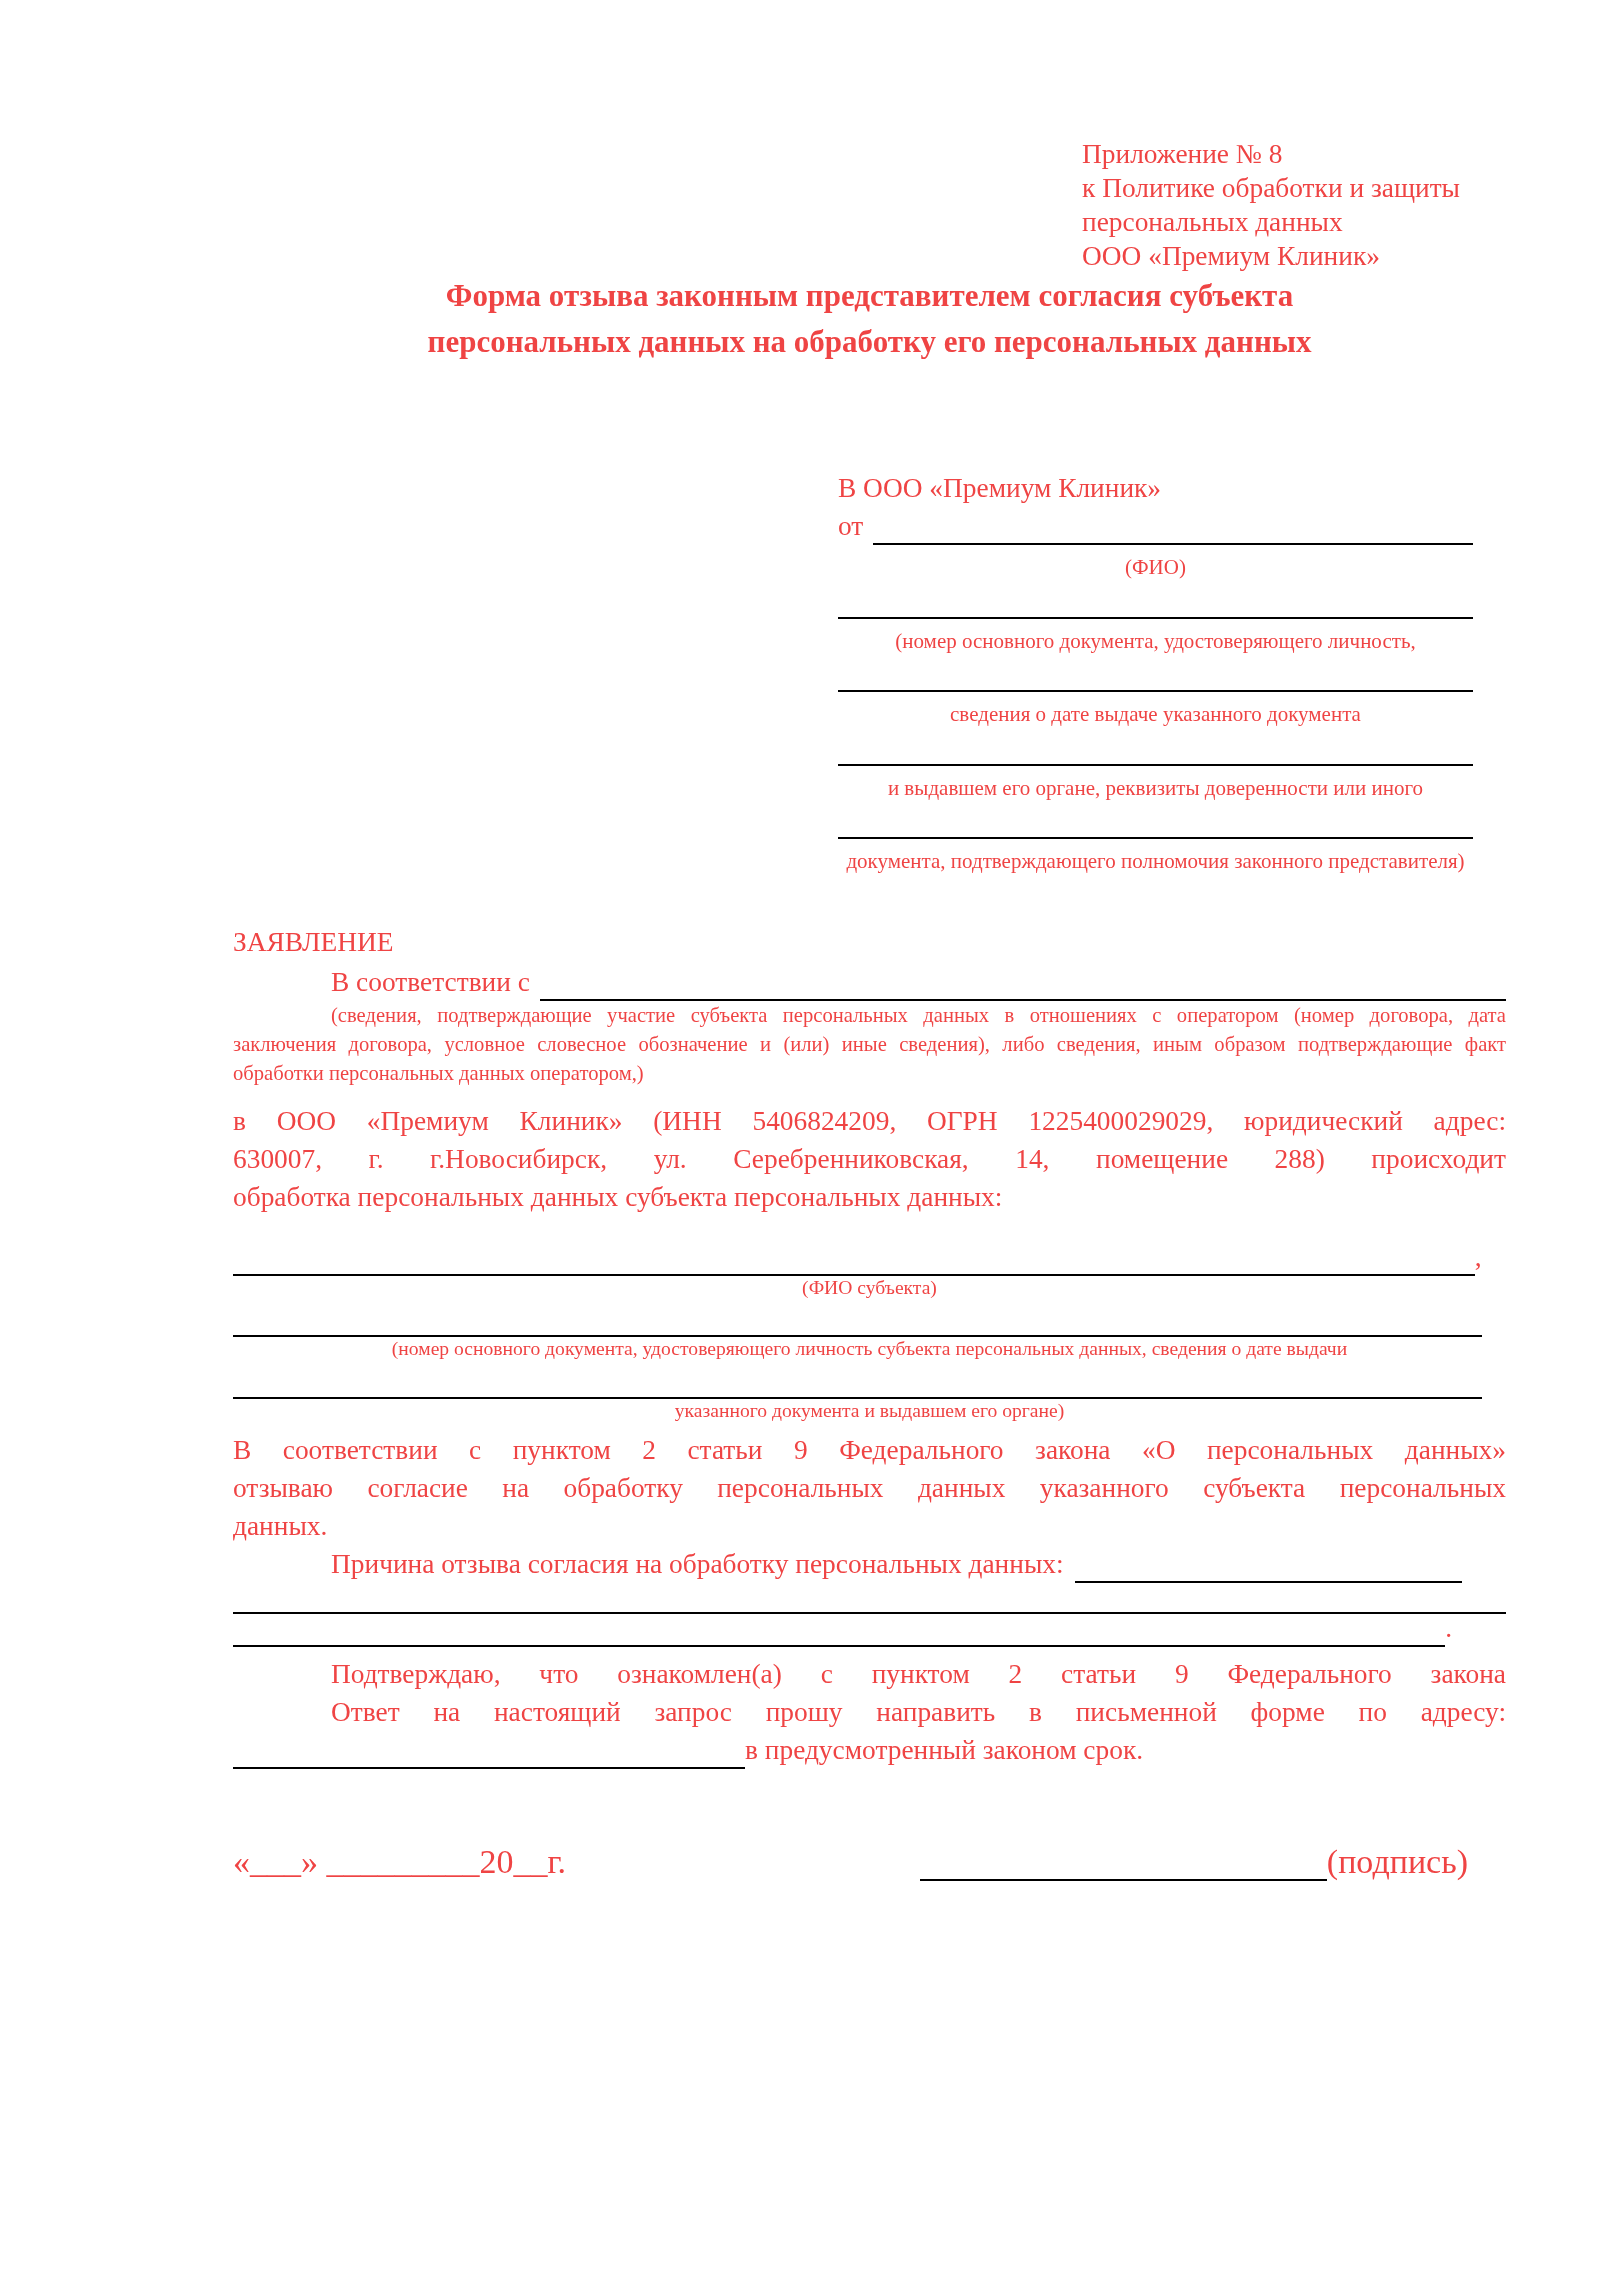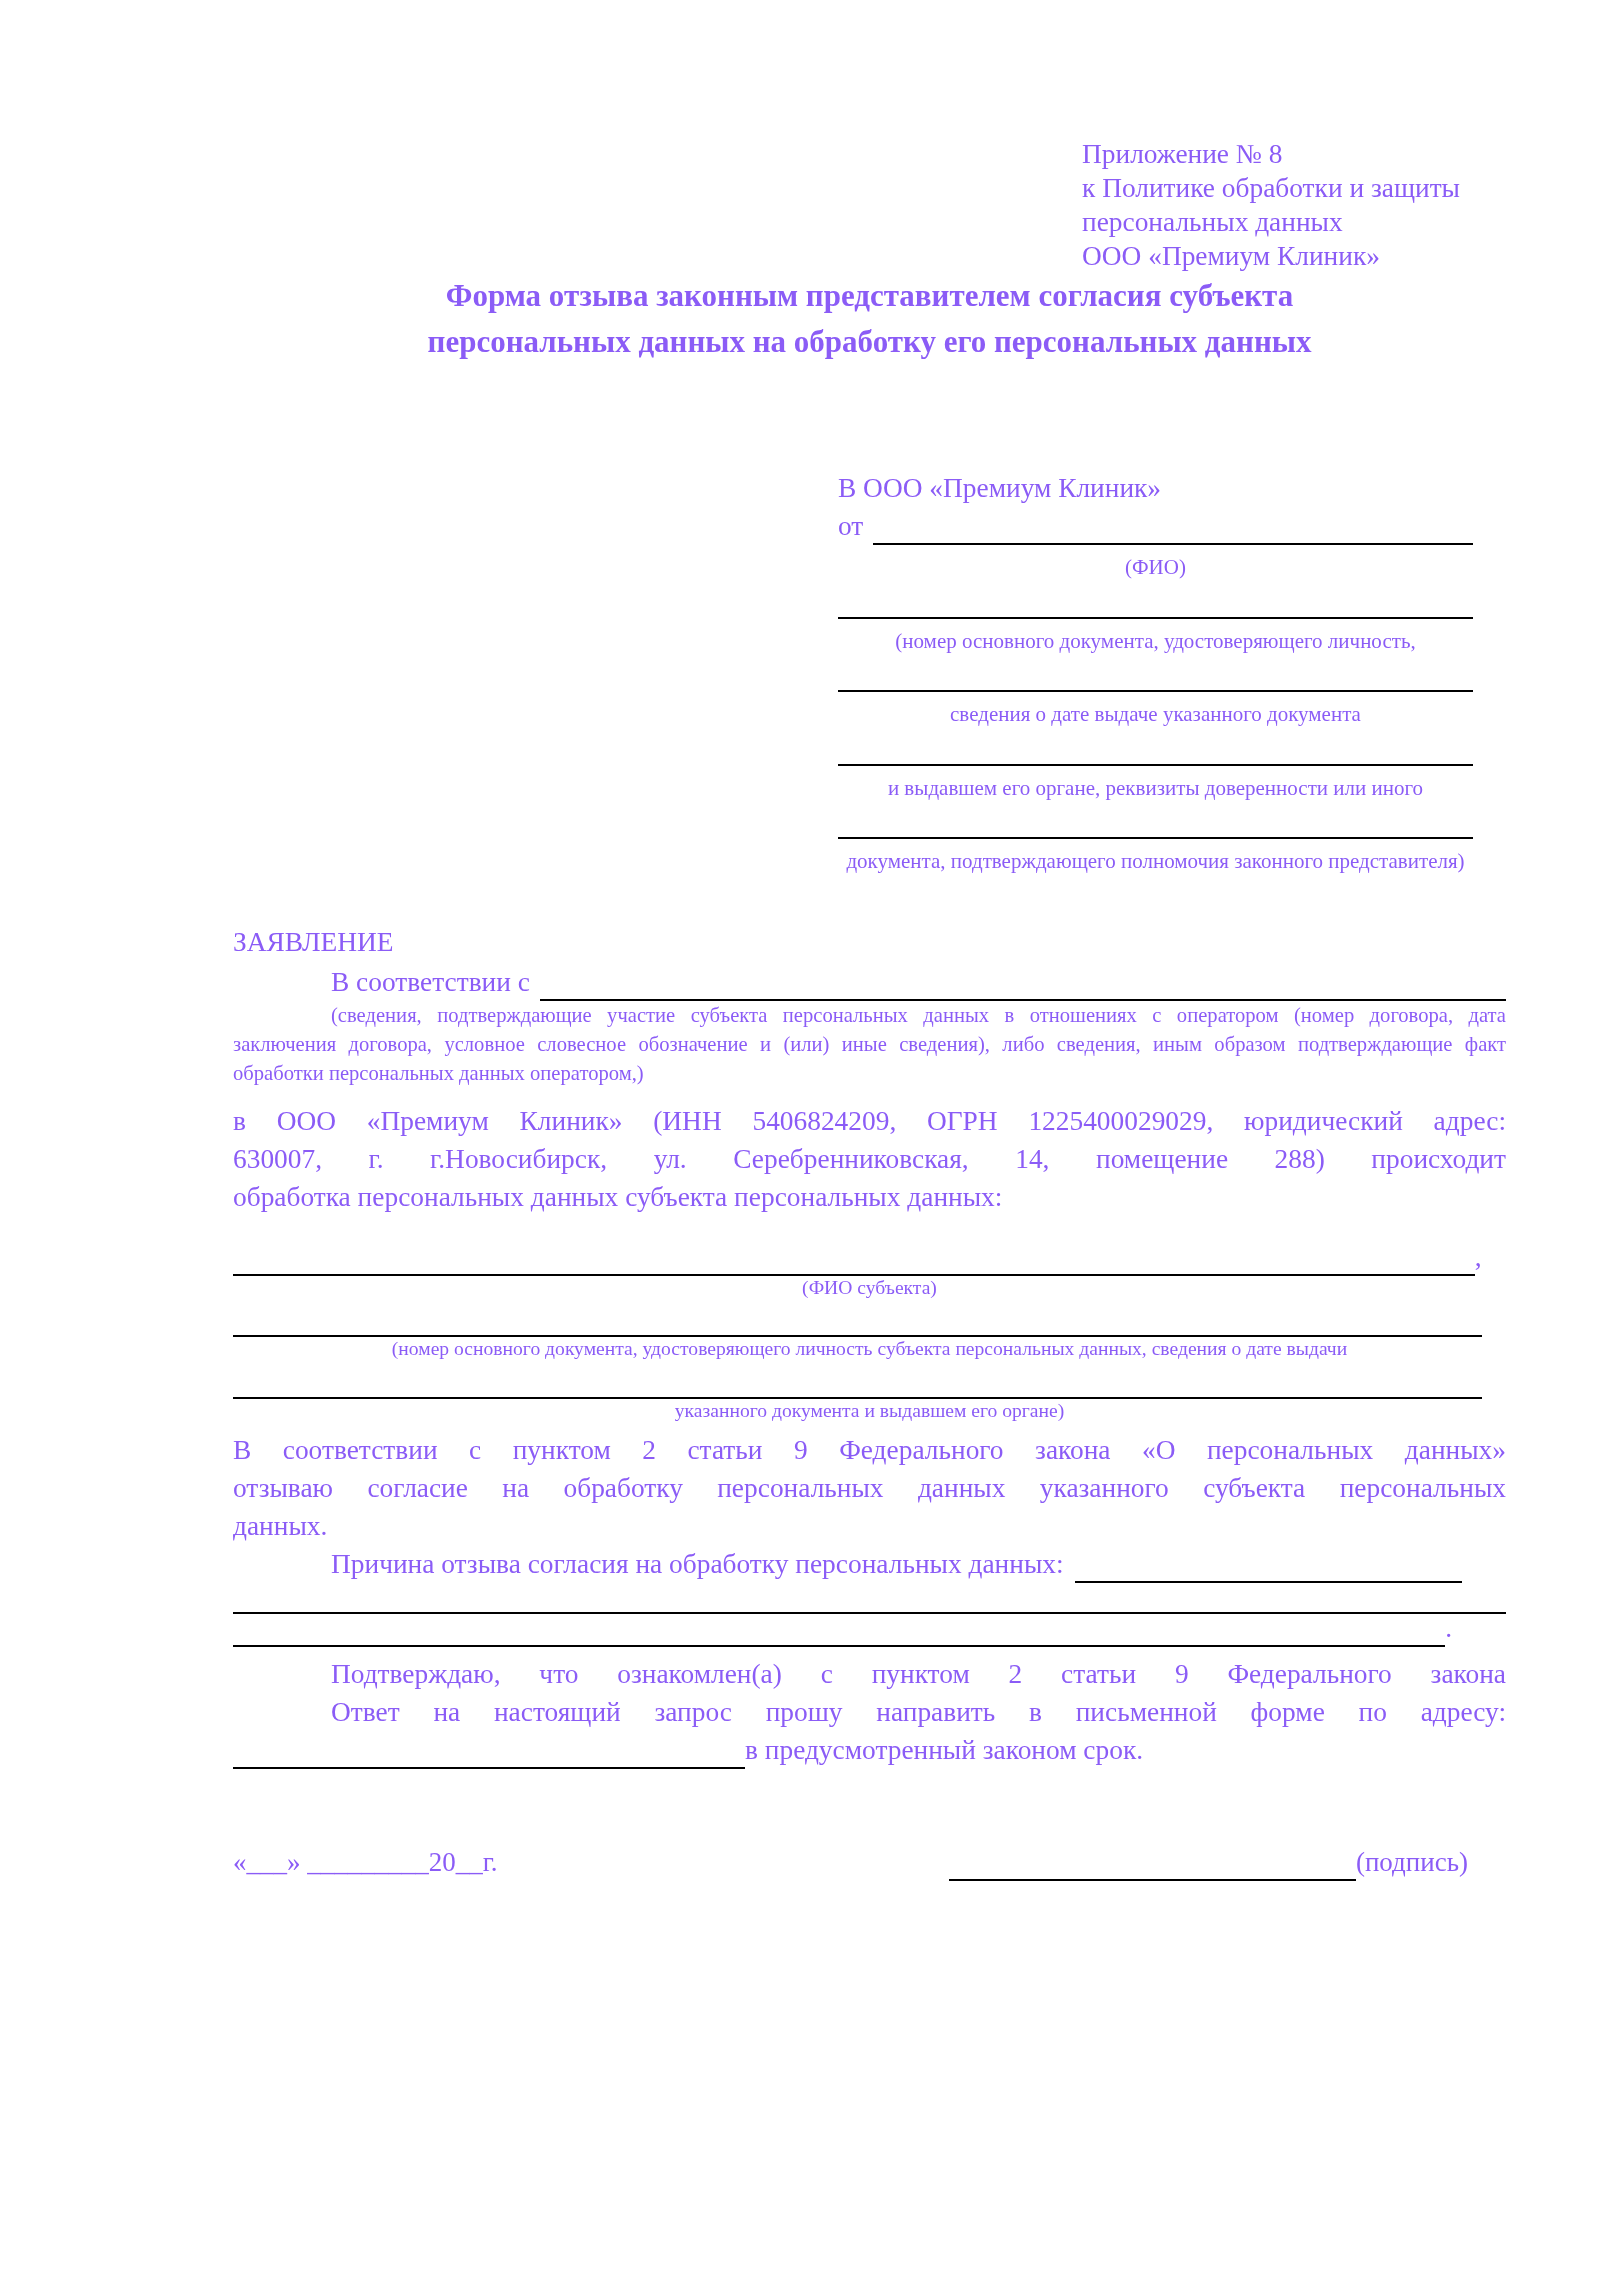--- a/index.html
+++ b/index.html
@@ -1,21 +1,21 @@
 <!DOCTYPE html>
 <html><head>
 <meta charset="utf-8">
 <style>
   html,body { margin:0; padding:0; background:#888; }
   .page {
     position:relative;
     width:1621px; height:2293px;
     margin:0 auto;
     background:#ffffff;
-    color:#8b5cf6;
+    color:#ef4444;
     font-family:"Liberation Serif","DejaVu Serif",serif;
   }
   .content { position:absolute; left:233px; top:0; width:1273px; }
 
   
   .appendix { margin-top:137px; margin-left:849px; font-size:27.4px; line-height:34px; }
 
   
   .doc-title { text-align:center; font-weight:bold; font-size:31px; line-height:46px; }
 
@@ -47,21 +47,21 @@
   .reason-row .prefix { padding-left:98px; margin-right:11.8px; white-space:nowrap; }
   .reason-row .fillline { margin-right:44px; }
 
   .blank-wide { height:29px; border-bottom:2.9px solid #000; }
   .line-period { margin-right:54px; font-size:27.4px; line-height:38px; align-items:flex-end; height:33px; }
 
   .response-first { font-size:27.4px; line-height:38px; text-indent:98px; text-align:justify; text-align-last:justify; }
   .response-second { font-size:27.4px; line-height:38px; align-items:flex-end; }
   .response-second .fixedfill { width:512px; border-bottom:2px solid #000; }
 
-  .footer-row { margin-top:74px; font-size:27px; line-height:38px; display:flex; justify-content:space-between; align-items:flex-end; }
+  .footer-row { margin-top:74px; font-size:34px; line-height:38px; display:flex; justify-content:space-between; align-items:flex-end; }
   .sig-group { display:flex; margin-right:38px; align-items:flex-end; }
   .sigline { width:407px; border-bottom:2px solid #000; }
 </style>
 </head>
 <body>
 
 <div class="page">
   <div class="content">
 
     <div class="appendix">

